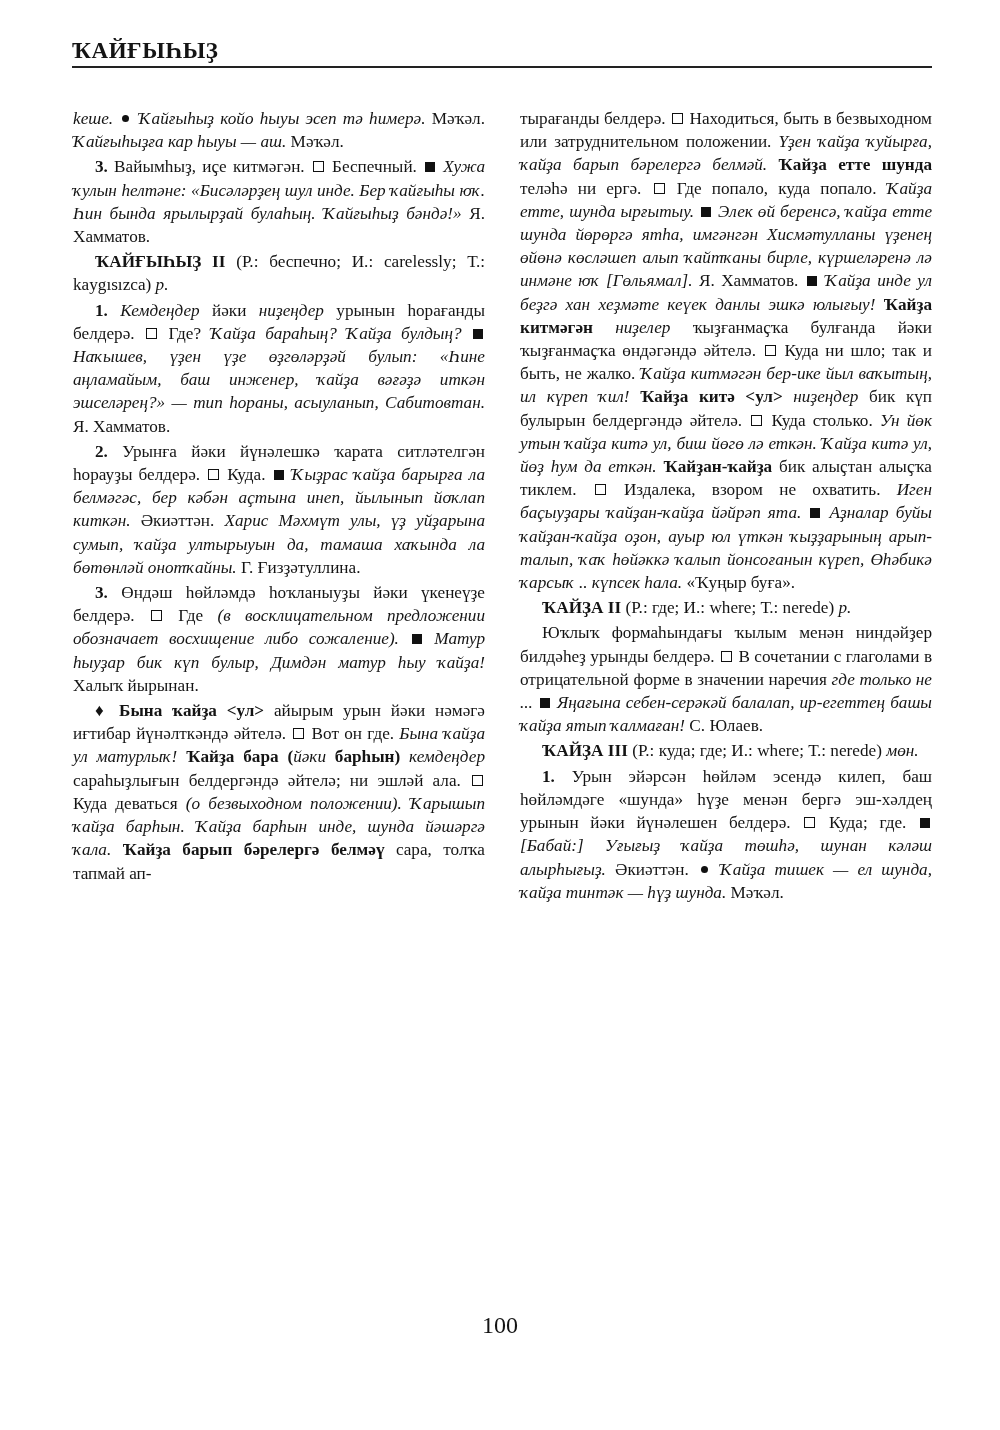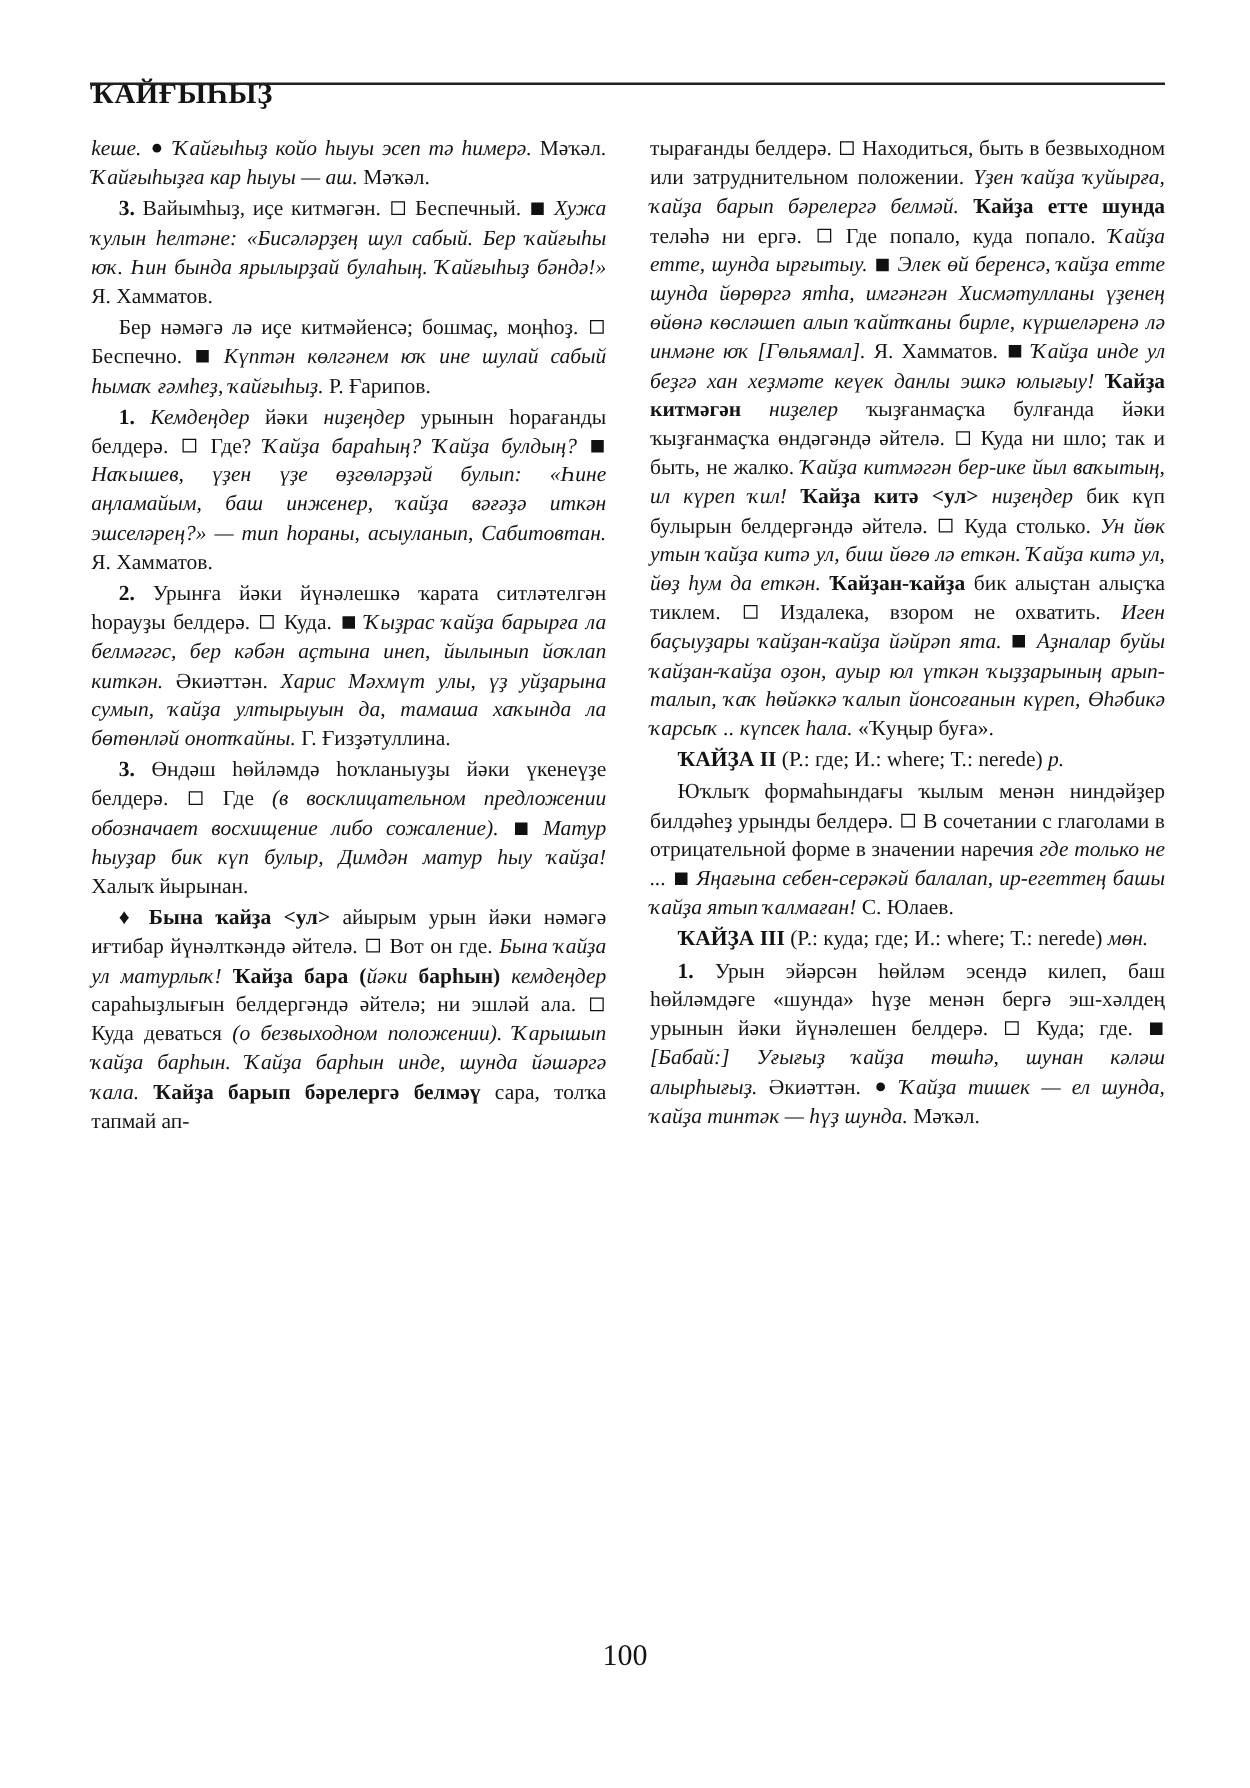--- a/index.html
+++ b/index.html
@@ -1,18 +1,18 @@
 <!DOCTYPE html>
 <html><head>
 <meta charset="utf-8">
 <style>
   html, body { margin:0; padding:0; background:#ffffff; }
   body { width:1000px; height:1430px; position:relative; overflow:hidden;
          font-family:"DejaVu Serif","Liberation Serif",serif; color:#141414; }
-  .header { position:absolute; left:72px; top:38px; width:860px;margin-top:24px; }
+  .header { position:absolute; left:72px; top:38px; width:860px; }
   .running-head { font-family:"Liberation Serif",serif; font-weight:bold; font-size:23px; letter-spacing:0.5px; }
   .rule { position:absolute; left:72px; top:66px; width:860px; height:2px; background:#222; }
   .col { position:absolute; top:107px; width:412px; font-family:"Liberation Serif",serif;
          font-size:17.2px; line-height:23.2px; text-align:justify; }
   .col.left { left:73px; }
   .col.right { left:520px; }
   .p { margin:0 0 2px 0; text-indent:0; }
   .p.ind { text-indent:22px; }
   .i { font-style:italic; }
   .b { font-weight:bold; }
@@ -24,22 +24,22 @@
 </head>
 <body>
 
 <div class="header">
   <div class="running-head">ҠАЙҒЫҺЫҘ</div>
 </div>
 <div class="rule"></div>
 
 <div class="col left" id="col-left">
     <p class="p"><span class="i">keше. </span><span class="dot"></span><span class="i"> Ҡайғыһыҙ койо һыуы эсеп тә һимерә.</span><span class=""> Мәҡәл. </span><span class="i">Ҡайғыһыҙға кар һыуы — аш.</span><span class=""> Мәҡәл.</span></p>
-    <p class="p ind"><span class="b">3.</span><span class=""> Вайымһыҙ, иҫе китмәгән. </span><span class="sq-o"></span><span class=""> Беспечный. </span><span class="sq-f"></span><span class="i"> Хужа ҡулын һелтәне: «Бисәләрҙең шул сабый. Бер ҡайғыһы юҡ. Һин бында ярылырҙай булаһың. Ҡайғыһыҙ бәндә!»</span><span class=""> Я. Хамматов.</span></p>
-    <p class="p ind"><span class="">Бер нәмәгә лә иҫе китмәйенсә; бошмаҫ, моңһоҙ. </span><span class="sq-o"></span><span class=""> Беспечно. </span><span class="sq-f"></span><span class="i"> Күптән көлгәнем юҡ ине шулай сабый һымаҡ ғәмһеҙ, ҡайғыһыҙ.</span><span class=""> Р. Ғарипов.</span></p>
+    <p class="p ind"><span class="b">3.</span><span class=""> Вайымһыҙ, иҫе китмәгән. </span><span class="sq-o"></span><span class=""> Беспечный. </span><span class="sq-f"></span><span class="i"> Хужа ҡулын һелтәне: «Бисәләрҙең шул инде. Бер ҡайғыһы юҡ. Һин бында ярылырҙай булаһың. Ҡайғыһыҙ бәндә!»</span><span class=""> Я. Хамматов.</span></p>
+    <p class="p ind"><span class="b">ҠАЙҒЫҺЫҘ II</span><span class=""> (Р.: беспечно; И.: carelessly; Т.: kaygısızca) </span><span class="i">р.</span></p>
     <p class="p ind"><span class="b">1.</span><span class="i"> Кемдеңдер</span><span class=""> йәки </span><span class="i">ниҙеңдер</span><span class=""> урынын һорағанды белдерә. </span><span class="sq-o"></span><span class=""> Где? </span><span class="i">Ҡайҙа бараһың? Ҡайҙа булдың?</span><span class=""> </span><span class="sq-f"></span><span class="i"> Наҡышев, үҙен үҙе өҙгөләрҙәй булып: «Һине аңламайым, баш инженер, ҡайҙа вәғәҙә иткән эшселәрең?» — тип һораны, асыуланып, Сабитовтан.</span><span class=""> Я. Хамматов.</span></p>
     <p class="p ind"><span class="b">2.</span><span class=""> Урынға йәки йүнәлешкә ҡарата ситләтелгән һорауҙы белдерә. </span><span class="sq-o"></span><span class=""> Куда. </span><span class="sq-f"></span><span class="i"> Ҡыҙрас ҡайҙа барырға ла белмәгәс, бер кәбән аҫтына инеп, йылынып йоҡлап киткән.</span><span class=""> Әкиәттән. </span><span class="i">Харис Мәхмүт улы, үҙ уйҙарына сумып, ҡайҙа ултырыуын да, тамаша хаҡында ла бөтөнләй онотҡайны.</span><span class=""> Г. Ғизҙәтуллина.</span></p>
     <p class="p ind"><span class="b">3.</span><span class=""> Өндәш һөйләмдә һоҡланыуҙы йәки үкенеүҙе белдерә. </span><span class="sq-o"></span><span class=""> Где </span><span class="i">(в восклицательном предложении обозначает восхищение либо сожаление).</span><span class=""> </span><span class="sq-f"></span><span class="i"> Матур һыуҙар бик күп булыр, Димдән матур һыу ҡайҙа!</span><span class=""> Халыҡ йырынан.</span></p>
     <p class="p ind"><span class="b">♦ </span><span class="b">Бына ҡайҙа &lt;ул&gt;</span><span class=""> айырым урын йәки нәмәгә иғтибар йүнәлткәндә әйтелә. </span><span class="sq-o"></span><span class=""> Вот он где. </span><span class="i">Бына ҡайҙа ул матурлыҡ!</span><span class=""> </span><span class="b">Ҡайҙа бара (</span><span class="i">йәки</span><span class="b"> барһын)</span><span class="i"> кемдеңдер</span><span class=""> сараһыҙлығын белдергәндә әйтелә; ни эшләй ала. </span><span class="sq-o"></span><span class=""> Куда деваться </span><span class="i">(о безвыходном положении). Ҡарышып ҡайҙа барһын. Ҡайҙа барһын инде, шунда йәшәргә ҡала.</span><span class=""> </span><span class="b">Ҡайҙа барып бәрелергә белмәү</span><span class=""> сара, толҡа тапмай ап-</span></p>
   </div>
 <div class="col right" id="col-right">
     <p class="p"><span class="">тырағанды белдерә. </span><span class="sq-o"></span><span class=""> Находиться, быть в безвыходном или затруднительном положении. </span><span class="i">Үҙен ҡайҙа ҡуйырға, ҡайҙа барып бәрелергә белмәй.</span><span class=""> </span><span class="b">Ҡайҙа етте шунда</span><span class=""> теләһә ни ергә. </span><span class="sq-o"></span><span class=""> Где попало, куда попало. </span><span class="i">Ҡайҙа етте, шунда ырғытыу.</span><span class=""> </span><span class="sq-f"></span><span class="i"> Элек өй беренсә, ҡайҙа етте шунда йөрөргә ятһа, имгәнгән Хисмәтулланы үҙенең өйөнә көсләшеп алып ҡайтҡаны бирле, күршеләренә лә инмәне юҡ [Гөльямал].</span><span class=""> Я. Хамматов. </span><span class="sq-f"></span><span class="i"> Ҡайҙа инде ул беҙгә хан хеҙмәте кеүек данлы эшкә юлығыу!</span><span class=""> </span><span class="b">Ҡайҙа китмәгән</span><span class="i"> ниҙелер</span><span class=""> ҡыҙғанмаҫҡа булғанда йәки ҡыҙғанмаҫҡа өндәгәндә әйтелә. </span><span class="sq-o"></span><span class=""> Куда ни шло; так и быть, не жалко. </span><span class="i">Ҡайҙа китмәгән бер-ике йыл ваҡытың, ил күреп ҡил!</span><span class=""> </span><span class="b">Ҡайҙа китә &lt;ул&gt;</span><span class="i"> ниҙеңдер</span><span class=""> бик күп булырын белдергәндә әйтелә. </span><span class="sq-o"></span><span class=""> Куда столько. </span><span class="i">Ун йөк утын ҡайҙа китә ул, биш йөгө лә еткән. Ҡайҙа китә ул, йөҙ һум да еткән.</span><span class=""> </span><span class="b">Ҡайҙан-ҡайҙа</span><span class=""> бик алыҫтан алыҫҡа тиклем. </span><span class="sq-o"></span><span class=""> Издалека, взором не охватить. </span><span class="i">Иген баҫыуҙары ҡайҙан-ҡайҙа йәйрәп ята.</span><span class=""> </span><span class="sq-f"></span><span class="i"> Аҙналар буйы ҡайҙан-ҡайҙа оҙон, ауыр юл үткән ҡыҙҙарының арып-талып, ҡаҡ һөйәккә ҡалып йонсоғанын күреп, Өһәбикә ҡарсыҡ .. күпсек һала.</span><span class=""> «Ҡуңыр буға».</span></p>
     <p class="p ind"><span class="b">ҠАЙҘА II</span><span class=""> (Р.: где; И.: where; Т.: nerede) </span><span class="i">р.</span></p>
     <p class="p ind"><span class="">Юҡлыҡ формаһындағы ҡылым менән ниндәйҙер билдәһеҙ урынды белдерә. </span><span class="sq-o"></span><span class=""> В сочетании с глаголами в отрицательной форме в значении наречия </span><span class="i">где только не ...</span><span class=""> </span><span class="sq-f"></span><span class="i"> Яңағына себен-серәкәй балалап, ир-егеттең башы ҡайҙа ятып ҡалмаған!</span><span class=""> С. Юлаев.</span></p>
     <p class="p ind"><span class="b">ҠАЙҘА III</span><span class=""> (Р.: куда; где; И.: where; Т.: nerede) </span><span class="i">мөн.</span></p>

